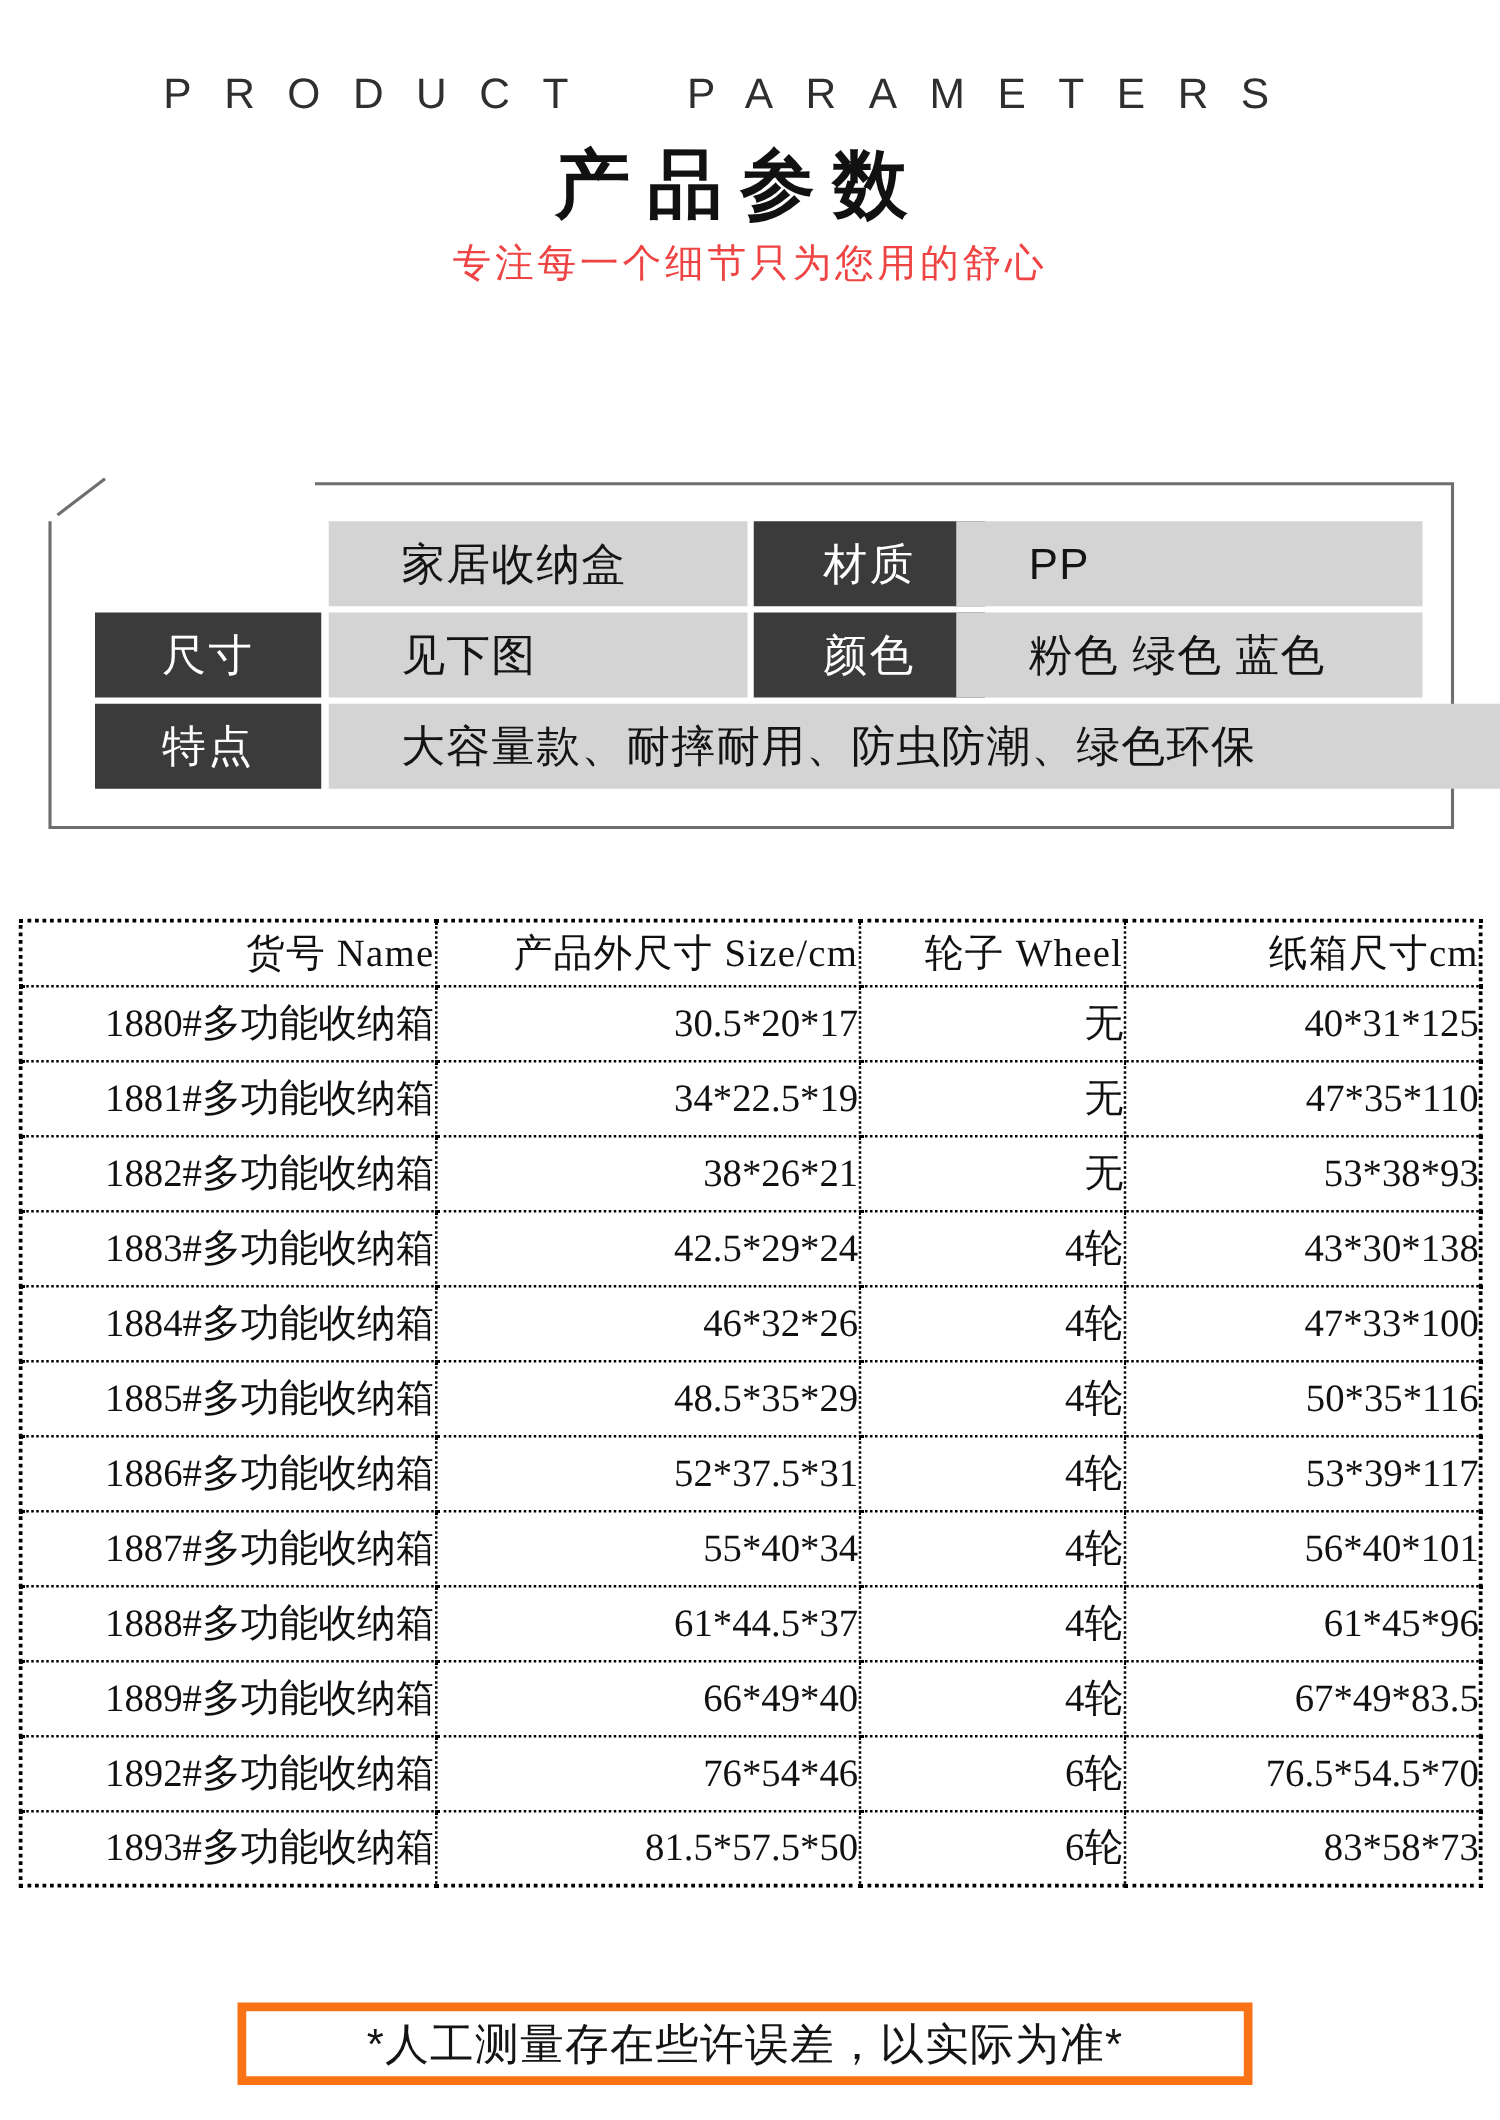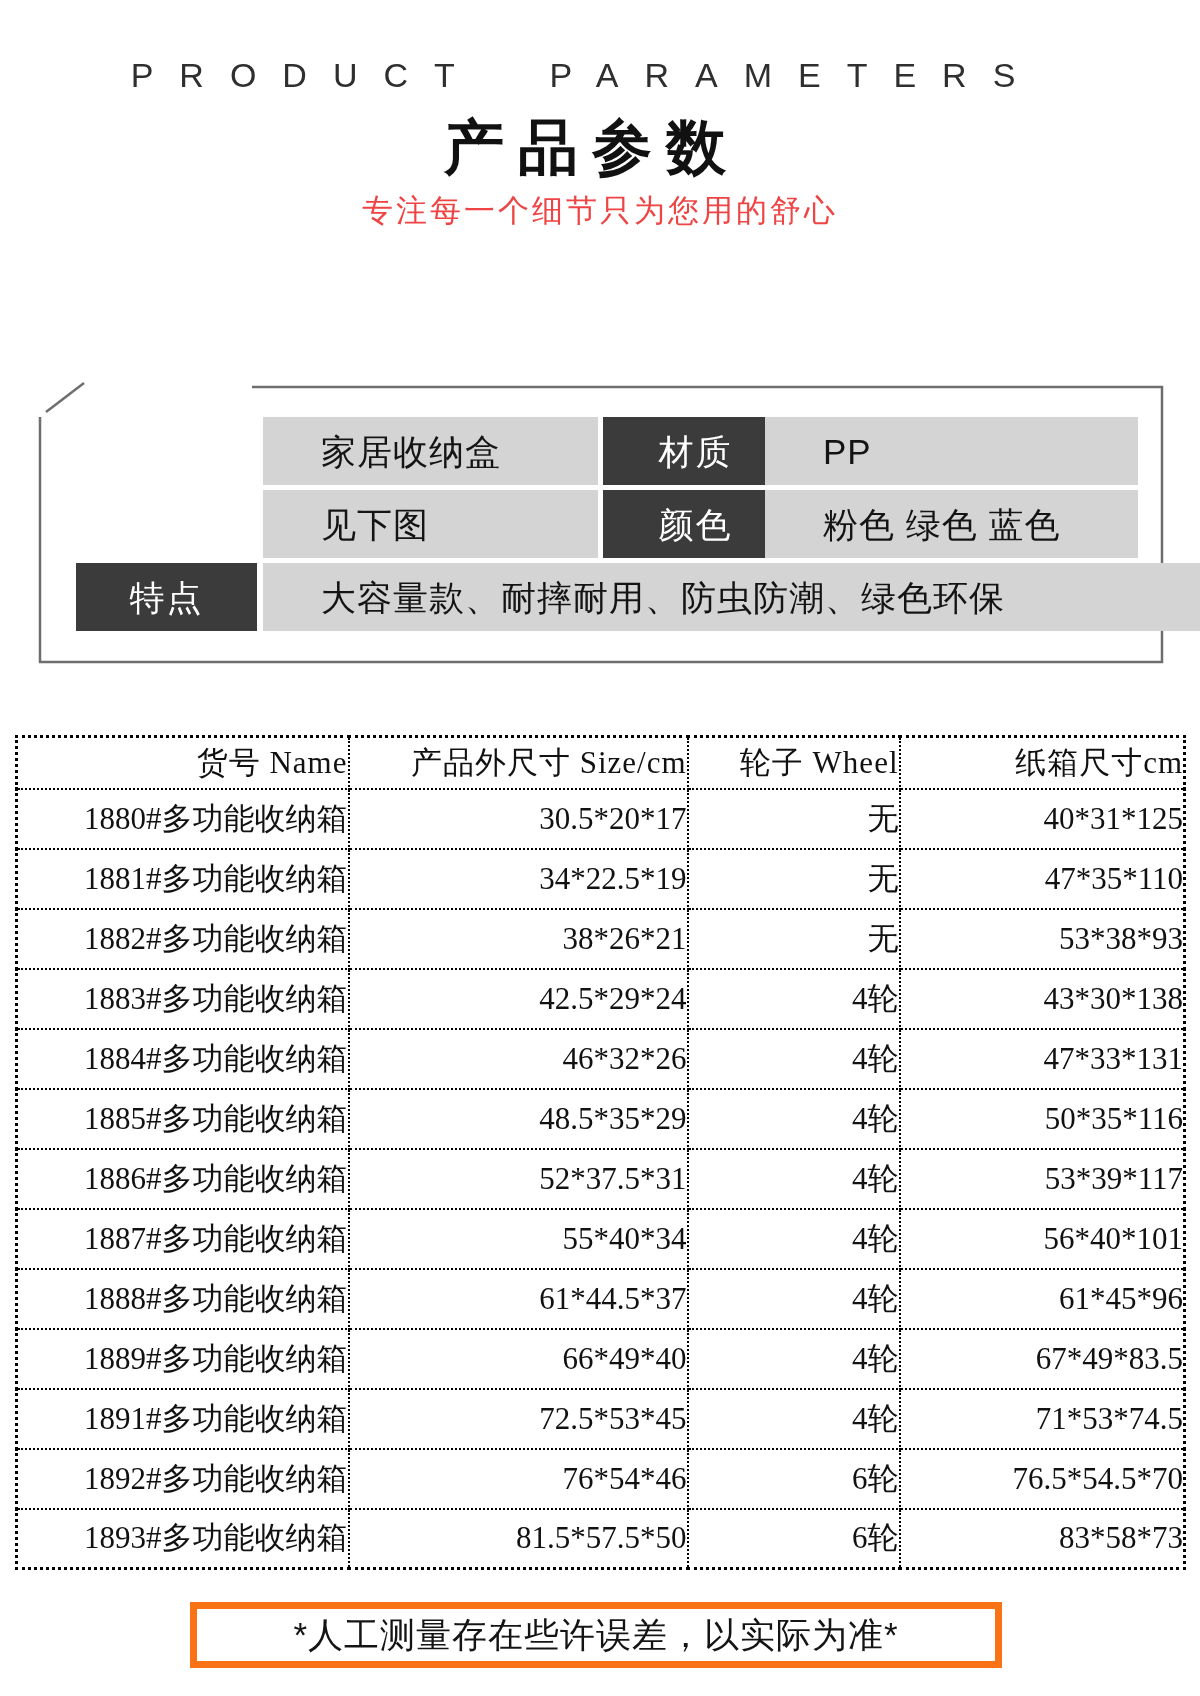--- a/index.html
+++ b/index.html
@@ -104,20 +104,21 @@
 
   <svg class="frame" width="1200" height="700" viewBox="0 0 1200 700">
     <polyline points="252,387 1162,387 1162,662 40,662 40,417" fill="none" stroke="#6e6e6e" stroke-width="2.5"></polyline>
     <line x1="46" y1="412" x2="84" y2="383" stroke="#6e6e6e" stroke-width="2.5"></line>
   </svg>
 
   <div class="spec-cell light row1 col-v1">家居收纳盒</div>
   <div class="spec-cell dark row1 col-l2">材质</div>
   <div class="spec-cell light row1 col-v2">PP</div>
 
+  <div class="spec-cell dark row2 col-l1">尺寸</div>
   <div class="spec-cell light row2 col-v1">见下图</div>
   <div class="spec-cell dark row2 col-l2">颜色</div>
   <div class="spec-cell light row2 col-v2">粉色 绿色 蓝色</div>
 
   <div class="spec-cell dark row3 col-l1">特点</div>
   <div class="spec-cell light row3 col-vfull">大容量款、耐摔耐用、防虫防潮、绿色环保</div>
 
   <table class="size-table">
     <colgroup>
       <col style="width:332px">
@@ -155,21 +156,21 @@
         <tr>
           <td>1883#多功能收纳箱</td>
           <td>42.5*29*24</td>
           <td>4轮</td>
           <td>43*30*138</td>
         </tr>
         <tr>
           <td>1884#多功能收纳箱</td>
           <td>46*32*26</td>
           <td>4轮</td>
-          <td>47*33*131</td>
+          <td>47*33*100</td>
         </tr>
         <tr>
           <td>1885#多功能收纳箱</td>
           <td>48.5*35*29</td>
           <td>4轮</td>
           <td>50*35*116</td>
         </tr>
         <tr>
           <td>1886#多功能收纳箱</td>
           <td>52*37.5*31</td>
@@ -186,26 +187,20 @@
           <td>1888#多功能收纳箱</td>
           <td>61*44.5*37</td>
           <td>4轮</td>
           <td>61*45*96</td>
         </tr>
         <tr>
           <td>1889#多功能收纳箱</td>
           <td>66*49*40</td>
           <td>4轮</td>
           <td>67*49*83.5</td>
-        </tr>
-        <tr>
-          <td>1891#多功能收纳箱</td>
-          <td>72.5*53*45</td>
-          <td>4轮</td>
-          <td>71*53*74.5</td>
         </tr>
         <tr>
           <td>1892#多功能收纳箱</td>
           <td>76*54*46</td>
           <td>6轮</td>
           <td>76.5*54.5*70</td>
         </tr>
         <tr>
           <td>1893#多功能收纳箱</td>
           <td>81.5*57.5*50</td>

